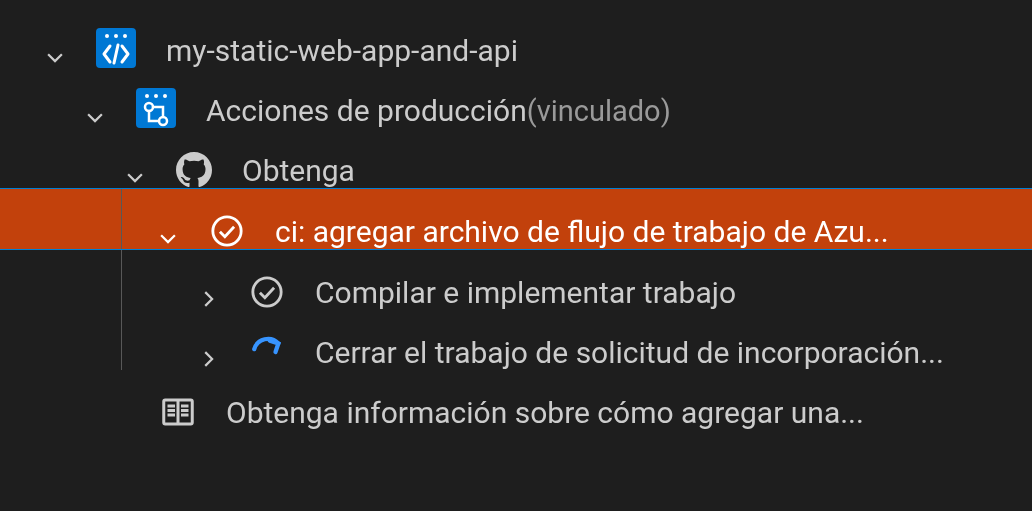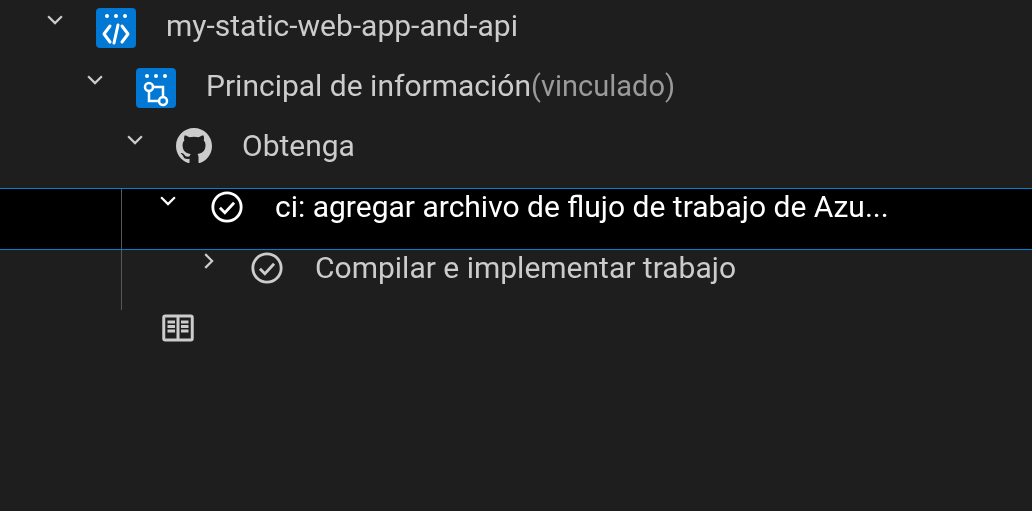--- a/index.html
+++ b/index.html
@@ -10,29 +10,29 @@
     background: #1e1e1e;
     font-family: -apple-system, BlinkMacSystemFont, "Segoe UI", Roboto, sans-serif;
     color: #cccccc;
     overflow: hidden;
   }
   .tree {
     padding-top: 8px;
   }
   .row {
     display: flex;
-    align-items: flex-start;
+    align-items: flex-end;
     height: 60px;
     font-size: 30px;
     white-space: nowrap;
     overflow: hidden;
     gap: 16px;
   }
   .row.selected {
-    background: #000000;
+    background: #c2410c;
     border: 1px solid #007fd4;
     border-left: none;
     border-right: none;
     color: #ffffff;
   }
   .chev {
     width: 22px;
     height: 22px;
     display: flex;
     align-items: center;
@@ -103,21 +103,21 @@
         <circle cx="11" cy="8" r="2" fill="#fff"></circle>
           <circle cx="20" cy="8" r="2" fill="#fff"></circle>
           <circle cx="29" cy="8" r="2" fill="#fff"></circle>
         <circle cx="13" cy="19" r="4" fill="none" stroke="#fff" stroke-width="2.5"></circle>
         <circle cx="27" cy="33" r="4" fill="none" stroke="#fff" stroke-width="2.5"></circle>
         <path d="M13 23 L13 33 L23 33" fill="none" stroke="#fff" stroke-width="2.5" stroke-linecap="round"></path>
         <path d="M27 29 L27 19 L17 19" fill="none" stroke="#fff" stroke-width="2.5" stroke-linecap="round"></path>
       </svg>
     </span>
     <span class="label">
-      <span>Principal de información</span><span class="dim">(vinculado)</span>
+      <span>Acciones de producción</span><span class="dim">(vinculado)</span>
     </span>
   </div>
 
   <div class="row">
     <div class="pad" style="width:108px"></div>
     <span class="chev">
       <svg viewBox="0 0 16 16" fill="none" stroke="#cccccc" stroke-width="1.6">
           <polyline points="3,6 8,11 13,6"></polyline>
         </svg>
     </span>
@@ -158,31 +158,49 @@
     </span>
     <span class="icon ci">
       <svg viewBox="0 0 24 24" width="34" height="34" fill="none" stroke="#cccccc" stroke-width="2">
           <circle cx="12" cy="12" r="10"></circle>
           <polyline points="7,12.5 10.5,16 17,9"></polyline>
         </svg>
     </span>
     <span class="label">Compilar e implementar trabajo</span>
   </div>
 
+  <div class="row">
+    <div class="pad" style="width:105px"></div>
+    <div class="indent-guide"></div>
+    <div class="pad" style="width:42px"></div>
+    <span class="chev">
+      <svg viewBox="0 0 16 16" fill="none" stroke="#cccccc" stroke-width="1.6">
+          <polyline points="6,3 11,8 6,13"></polyline>
+        </svg>
+    </span>
+    <span class="icon ci">
+      <svg viewBox="0 0 24 24" width="34" height="34" fill="none" stroke="#3794ff" stroke-width="3" stroke-linecap="round">
+          <path d="M20 6 A10 10 0 0 0 3 10"></path>
+          <polyline points="14,4 20,6 18,12"></polyline>
+        </svg>
+    </span>
+    <span class="label">Cerrar el trabajo de solicitud de incorporación...</span>
+  </div>
 
 
   <div class="row">
     <div class="pad" style="width:144px"></div>
     <span class="icon ci">
       <svg viewBox="0 0 24 24" width="36" height="36" fill="none" stroke="#cccccc" stroke-width="2" stroke-linejoin="round">
           <rect x="2.5" y="4" width="19" height="16" rx="1"></rect>
           <line x1="12" y1="4" x2="12" y2="20"></line>
           <line x1="5" y1="8" x2="10" y2="8"></line>
           <line x1="5" y1="11" x2="10" y2="11"></line>
           <line x1="5" y1="14" x2="10" y2="14"></line>
           <line x1="14" y1="8" x2="19" y2="8"></line>
           <line x1="14" y1="11" x2="19" y2="11"></line>
           <line x1="14" y1="14" x2="19" y2="14"></line>
         </svg>
     </span>
+    <span class="label">Obtenga información sobre cómo agregar una...</span>
   </div>
 
 </div>
 
 </body></html>

